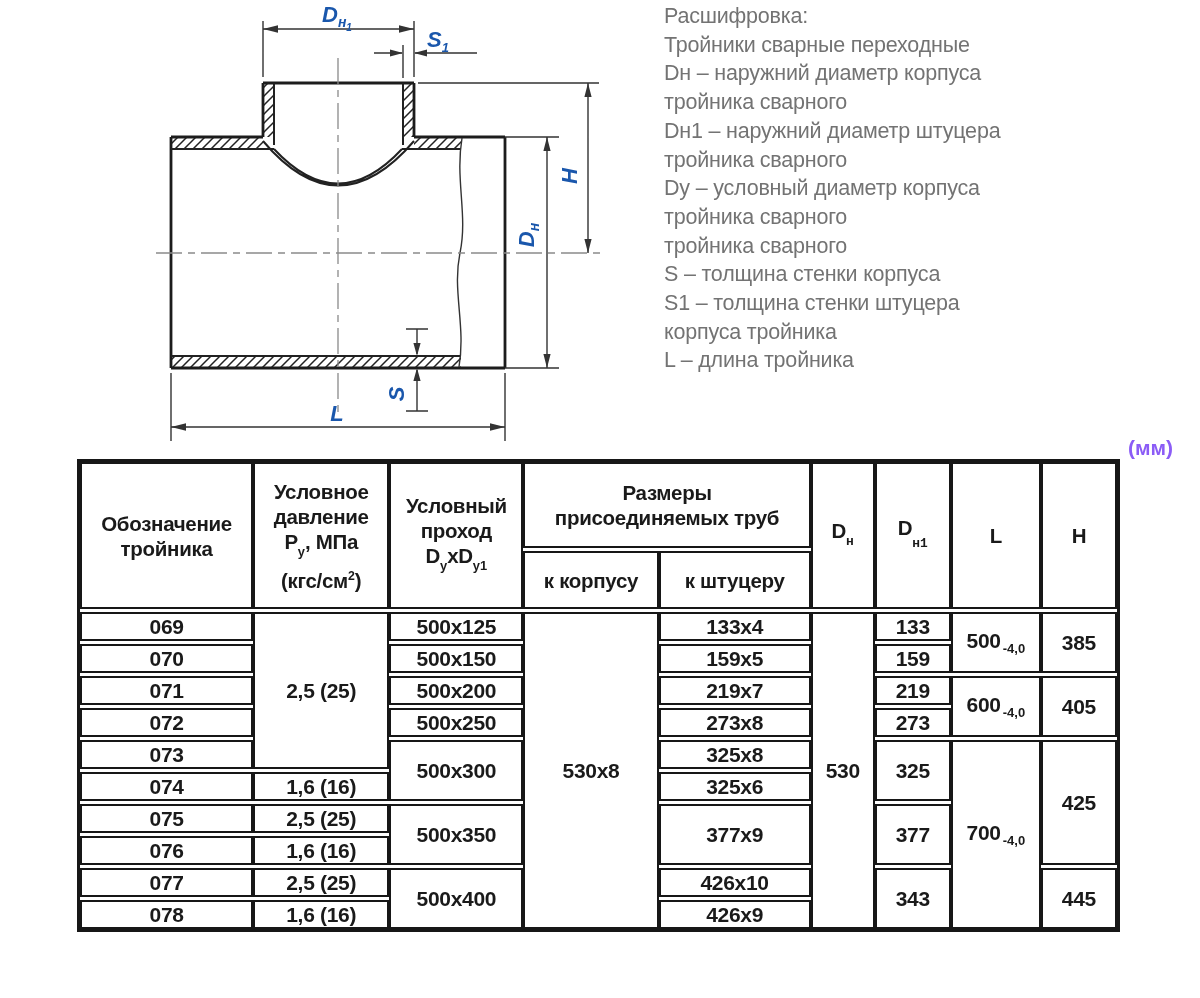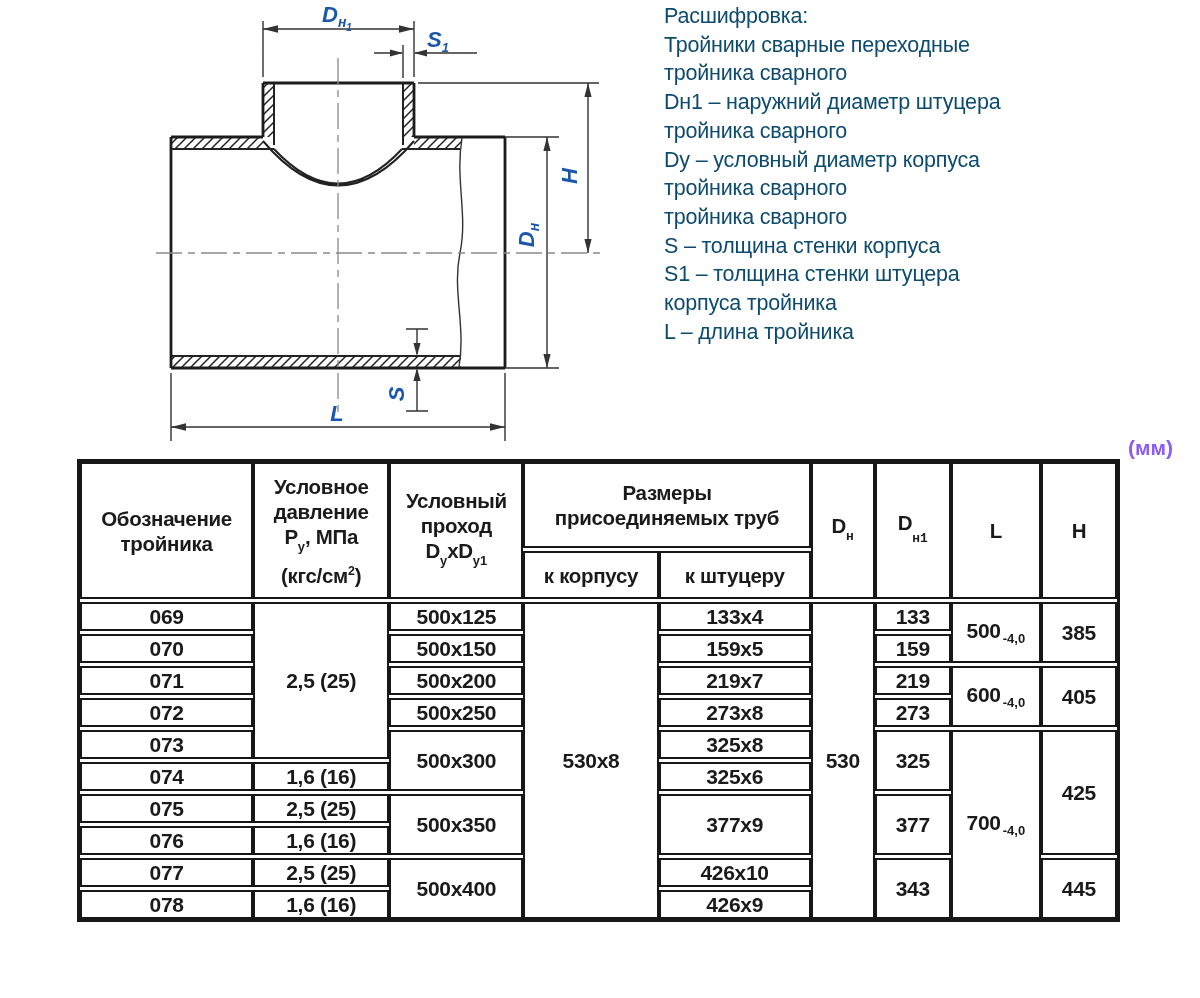--- a/index.html
+++ b/index.html
@@ -3,35 +3,35 @@
 <meta charset="utf-8">
 <style>
   html,body{margin:0;padding:0;background:#ffffff;}
   .page{position:relative;width:1200px;height:998px;background:#fff;overflow:hidden;
         font-family:"Liberation Sans",sans-serif;color:#1a1a1a;}
   
   .draw-svg{position:absolute;left:0;top:0;}
   .dim-label{font-family:"Liberation Sans",sans-serif;font-style:italic;font-weight:bold;fill:#1a57ac;}
   
   .legend{position:absolute;left:664px;top:2px;width:510px;
-          font-size:21.5px;line-height:28.7px;font-weight:500;color:#0c4a6e;letter-spacing:-0.2px;}
+          font-size:21.5px;line-height:28.7px;font-weight:500;color:#737373;letter-spacing:-0.2px;}
   
   .units{position:absolute;left:1128px;top:436px;font-size:21px;font-weight:600;color:#8b5cf6;}
   
   .twrap{position:absolute;left:77px;top:459px;width:1043px;box-sizing:border-box;
          border:3px solid #171717;overflow:hidden;background:#fff;}
   table.spec{width:100%;table-layout:fixed;border-collapse:separate;border-spacing:0 3px;
              margin:-3px 0;}
   table.spec th,table.spec td{border:2px solid #171717;text-align:center;vertical-align:middle;
              padding:0 2px;box-sizing:border-box;background:#fff;
              font-weight:700;letter-spacing:-0.3px;overflow:hidden;}
   table.spec th{font-size:20.5px;line-height:25px;}
   table.spec td{font-size:21px;height:29px;}
   tr.hA th{height:86px;}
-  tr.hB th{height:48px;}
+  tr.hB th{height:58px;}
   .sb{font-size:63%;vertical-align:-28%;letter-spacing:0;}
   .sb2{font-size:63%;vertical-align:-48%;letter-spacing:0;font-family:Liberation Mono, monospace;}
   .sp{font-size:60%;vertical-align:super;letter-spacing:0;}
   .tol{font-size:62%;vertical-align:-38%;letter-spacing:0;margin-left:2px;}
 </style>
 </head>
 <body>
 
 <div class="page">
 
@@ -77,20 +77,21 @@
     <text class="dim-label" x="534" y="235" font-size="22" text-anchor="middle" transform="rotate(-90 534 235)"><tspan>D</tspan><tspan font-size="14" dy="5">н</tspan></text>
 
     <text class="dim-label" x="404" y="394" font-size="22" text-anchor="middle" transform="rotate(-90 404 394)"><tspan>S</tspan></text>
 
     <text class="dim-label" x="337" y="421" font-size="22" text-anchor="middle"><tspan>L</tspan></text>
   </svg>
 
   <div class="legend">
     <div>Расшифровка:</div>
     <div>Тройники сварные переходные</div>
+    <div>Dн – наружний диаметр корпуса</div>
     <div>тройника сварного</div>
     <div>Dн1 – наружний диаметр штуцера</div>
     <div>тройника сварного</div>
     <div>Dу – условный диаметр корпуса</div>
     <div>тройника сварного</div>
     <div>тройника сварного</div>
     <div>S – толщина стенки корпуса</div>
     <div>S1 – толщина стенки штуцера</div>
     <div>корпуса тройника</div>
     <div>L – длина тройника</div>

